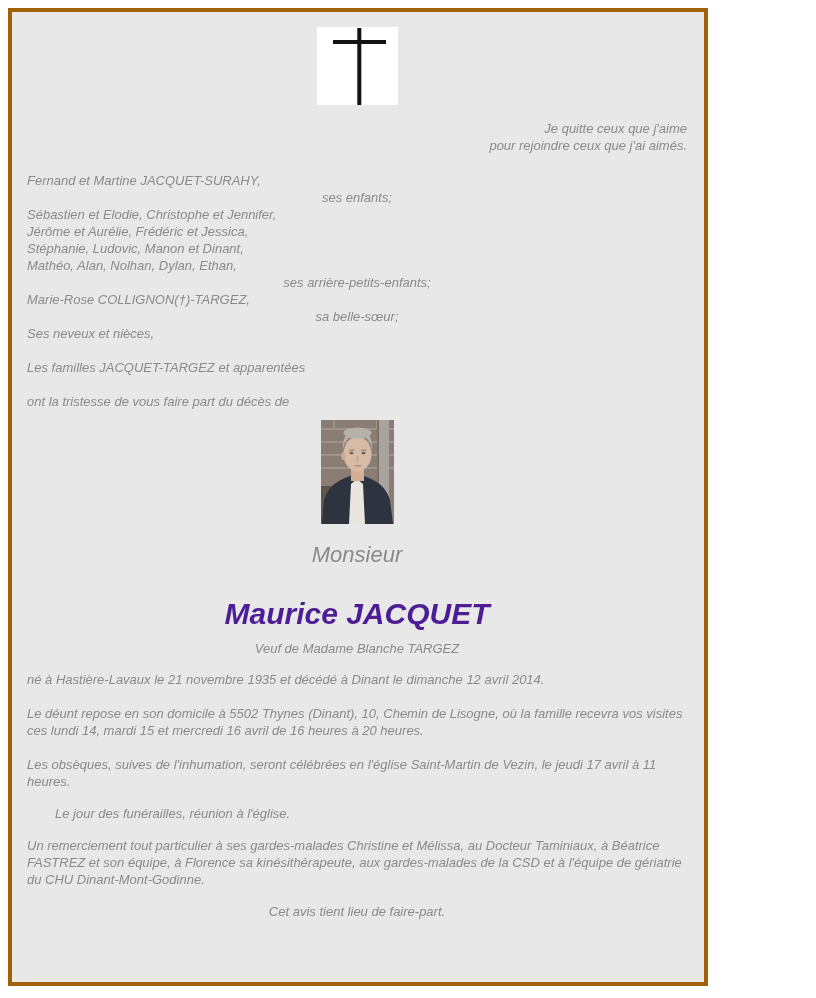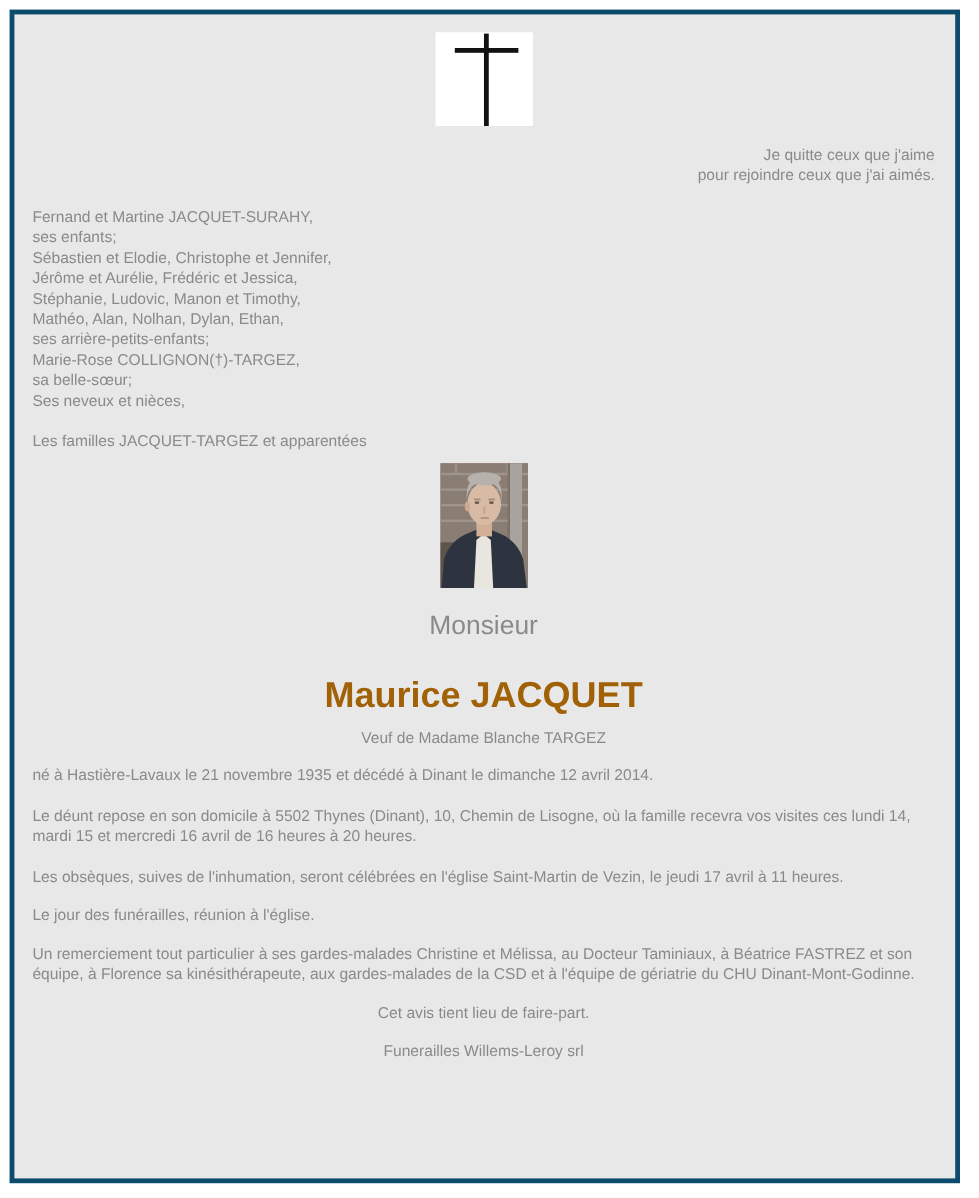--- a/index.html
+++ b/index.html
@@ -7,26 +7,27 @@
     padding: 0;
     background: #ffffff;
     width: 816px;
     height: 998px;
     font-family: "Liberation Sans", "DejaVu Sans", sans-serif;
   }
   .card {
     position: absolute;
     left: 8px;
     top: 8px;
-    width: 792px;
+    width: 700px;
     height: 978px;
     box-sizing: border-box;
-    border: 4px solid #0c4a6e;
+    border: 4px solid #a16207;
     background: #e8e8e8;
     overflow: hidden;
+    font-style: italic;
   }
   .content {
     padding: 0 17px 0 15px;
     color: #8a8a8a;
     font-size: 13px;
     line-height: 17px;
   }
   .cross-box {
     width: 81px;
     height: 78px;
@@ -34,21 +35,21 @@
     background: #ffffff;
   }
   .cross-box svg { display: block; }
   .epitaph {
     margin-top: 15px;
     text-align: right;
   }
   .mourners { margin-top: 18px; }
   .line { line-height: 17px; }
   .left  { text-align: left; }
-  .right { text-align: left; }
+  .right { text-align: center; }
   .families { margin-top: 17px; }
   .intro    { margin-top: 17px; }
   .photo-box {
     width: 73px;
     height: 104px;
     margin: 10px auto 0 auto;
     background: #8a7d74;
   }
   .photo-box svg { display: block; }
   .salutation {
@@ -56,29 +57,29 @@
     text-align: center;
     font-size: 22px;
     line-height: 22px;
   }
   .deceased-name {
     margin-top: 30px;
     text-align: center;
     font-size: 30px;
     line-height: 35px;
     font-weight: bold;
-    color: #a16207;
+    color: #4c1d95;
   }
   .widower {
     margin-top: 9px;
     text-align: center;
   }
   .birth-death { margin-top: 14px; }
   .para { margin-top: 17px; }
-  .para-gathering { margin-top: 15px; }
+  .para-gathering { margin-top: 15px; margin-left: 28px; }
   .para-thanks { margin-top: 15px; }
   .notice {
     margin-top: 15px;
     text-align: center;
   }
   .funeral-home {
     margin-top: 15px;
     text-align: center;
   }
 </style>
@@ -99,27 +100,28 @@
     <div class="epitaph">
       <div class="line">Je quitte ceux que j'aime</div>
       <div class="line">pour rejoindre ceux que j'ai aimés.</div>
     </div>
 
     <div class="mourners">
       <div class="line left">Fernand et Martine JACQUET-SURAHY,</div>
       <div class="line right">ses enfants;</div>
       <div class="line left">Sébastien et Elodie, Christophe et Jennifer,</div>
       <div class="line left">Jérôme et Aurélie, Frédéric et Jessica,</div>
-      <div class="line left">Stéphanie, Ludovic, Manon et Timothy,</div>
+      <div class="line left">Stéphanie, Ludovic, Manon et Dinant,</div>
       <div class="line left">Mathéo, Alan, Nolhan, Dylan, Ethan,</div>
       <div class="line right">ses arrière-petits-enfants;</div>
       <div class="line left">Marie-Rose COLLIGNON(†)-TARGEZ,</div>
       <div class="line right">sa belle-sœur;</div>
       <div class="line left">Ses neveux et nièces,</div>
       <div class="line left families">Les familles JACQUET-TARGEZ et apparentées</div>
+      <div class="line left intro">ont la tristesse de vous faire part du décès de</div>
     </div>
 
     <div class="photo-box">
       <svg width="73" height="104" viewBox="0 0 73 104" xmlns="http://www.w3.org/2000/svg">
         <rect x="0" y="0" width="73" height="104" fill="#8a7d74"></rect>
         <rect x="0" y="8" width="73" height="2" fill="#9e948b"></rect>
         <rect x="0" y="21" width="73" height="2" fill="#9e948b"></rect>
         <rect x="0" y="34" width="73" height="2" fill="#9e948b"></rect>
         <rect x="0" y="47" width="73" height="2" fill="#9e948b"></rect>
         <rect x="12" y="0" width="2" height="9" fill="#9e948b"></rect>
@@ -155,16 +157,15 @@
     <div class="para">Le déunt repose en son domicile à 5502 Thynes (Dinant), 10, Chemin de Lisogne, où la famille recevra vos visites ces lundi 14, mardi 15 et mercredi 16 avril de 16 heures à 20 heures.</div>
 
     <div class="para">Les obsèques, suives de l'inhumation, seront célébrées en l'église Saint-Martin de Vezin, le jeudi 17 avril à 11 heures.</div>
 
     <div class="para para-gathering">Le jour des funérailles, réunion à l'église.</div>
 
     <div class="para para-thanks">Un remerciement tout particulier à ses gardes-malades Christine et Mélissa, au Docteur Taminiaux, à Béatrice FASTREZ et son équipe, à Florence sa kinésithérapeute, aux gardes-malades de la CSD et à l'équipe de gériatrie du CHU Dinant-Mont-Godinne.</div>
 
     <div class="notice">Cet avis tient lieu de faire-part.</div>
 
-    <div class="funeral-home">Funerailles Willems-Leroy srl</div>
 
   </div>
 </div>
 
 </body></html>

